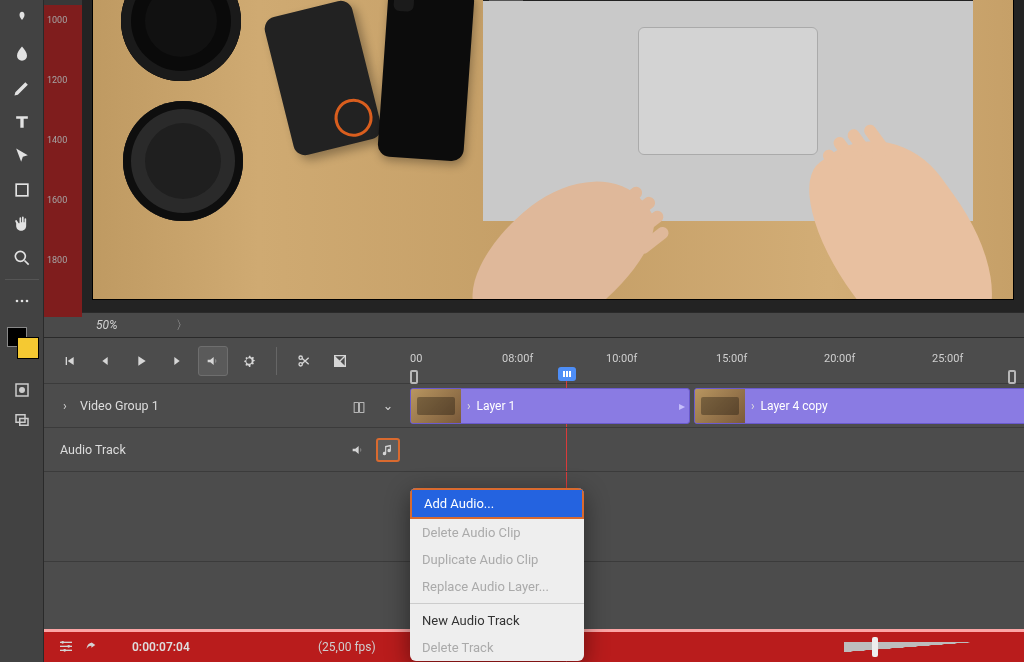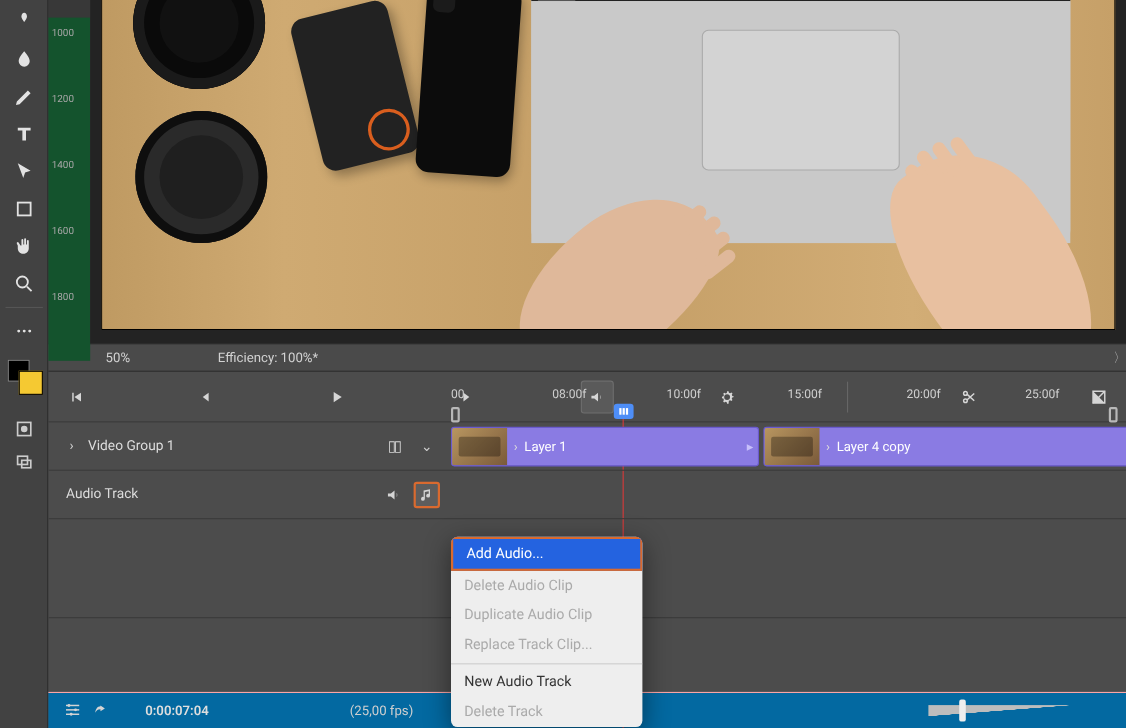--- a/index.html
+++ b/index.html
@@ -71,24 +71,24 @@
   
   .preview-area {
     height: 312px;
     position: relative;
     padding: 0 0 0 38px;
     display: flex;
     align-items: stretch;
   }
   .ruler-v {
     position: absolute;
-    left: 0; top: 16px;
+    left: 0; top: 5px;
     width: 38px;
     height: 312px;
-    background: #14532d;
+    background: #7f1d1d;
     font-size: 8px;
     color: #888;
     overflow: hidden;
   }
   .ruler-tick-label { position: absolute; left: 3px; font-size: 9px; color: #a6a6a6; }
   .canvas {
     flex: 1;
     background: #232323;
     position: relative;
     display: flex;
@@ -125,21 +125,21 @@
     height: 26px;
     background: #4a4a4a;
     border-top: 1px solid #2a2a2a;
     border-bottom: 1px solid #2a2a2a;
     display: flex;
     align-items: center;
     font-size: 12px;
     padding-left: 52px;
     color: #d2d2d2;
   }
-  .status-zoom { width: 70px; }
+  .status-zoom { width: 70px; font-style: italic; }
   .status-eff { margin-left: 32px; flex:1; }
   .status-chev { margin-left: 10px; color:#aaa; }
   
   .panel-header {
     height: 28px;
     background: #424242;
     border-bottom: 1px solid #2a2a2a;
     display: flex;
     align-items: center;
     padding-left: 10px;
@@ -155,21 +155,20 @@
     position: relative;
   }
   .tl-controls {
     height: 46px;
     display: flex;
     align-items: center;
     padding: 0 10px;
     gap: 6px;
     border-bottom: 1px solid #3b3b3b;
     position: relative;
-    justify-content: space-between;
   }
   .tl-btn {
     width: 30px; height: 30px;
     display: flex; align-items:center; justify-content:center;
     color:#d6d6d6; cursor:pointer;
     border-radius: 3px;
   }
   .tl-btn.boxed { background:#5a5a5a; border:1px solid #6e6e6e; }
   .tl-btn svg { width:16px; height:16px; }
   .tl-sep { width:1px; height:28px; background:#666; margin:0 6px; }
@@ -216,22 +215,22 @@
   .clip .chev { margin:0 6px; color:#ddd; }
   .clip .arrow-end { position:absolute; right:4px; top:50%; transform:translateY(-50%); color:#c7bffb; }
   .track-empty { flex:1; }
   .track-header .chevr { color:#cfcfcf; width:10px; text-align:center; }
   .mini-icon { width:24px; height:24px; display:flex; align-items:center; justify-content:center; color:#d4d4d4; cursor:pointer; border-radius:3px; }
   .mini-icon.outlined { border:2px solid #d96a2f; background:#5d5d5d; }
   .mini-icon.filmstrip { letter-spacing:-2px; font-size:1.1em; }
   
   .bottom-bar {
     height: 33px;
-    background: #0369a1;
-    border-top: 1px solid #fca5a5;
+    background: #b91c1c;
+    border-top: 3px solid #fca5a5;
     display:flex; align-items:center; padding:0 10px; 
     font-size:12px; color:#dedede;
   }
   .bottom-bar .tc { font-weight:600; margin-left:30px; width: 186px; }
   .bottom-bar .fps { color:#cfcfcf; }
   .zoom-triangle { width:130px; height:10px; margin-left:auto; margin-right:40px; position:relative; }
   .zoom-triangle::before { content:""; position:absolute; inset:0; background:linear-gradient(to top left, transparent 49%, #bdbdbd 50%); }
   .zoom-handle { position:absolute; left:28px; top:-5px; width:6px; height:20px; background:#eee; border-radius:2px; cursor:pointer; }
   
   .context-menu {
@@ -357,21 +356,20 @@
             <div class="trackpad"></div>
           </div>
           <div class="hand-l"></div>
           <div class="hand-r"></div>
         </div>
       </div>
     </div>
 
     <div class="status-strip">
       <span class="status-zoom">50%</span>
-      <span class="status-eff">Efficiency: 100%*</span>
       <span class="status-chev">〉</span>
     </div>
 
 
     <div class="timeline">
       <div class="tl-controls">
         <div class="tl-btn">
             <svg viewBox="0 0 24 24" fill="currentColor">
               <path d="M7 6h2v12H7zM19 6l-9 6 9 6z"></path>
             </svg>
@@ -510,17 +508,17 @@
         </div>
       </div>
     </div>
   </div>
 </div>
 
 <div class="context-menu">
   <div class="item highlight">Add Audio...</div>
   <div class="item disabled">Delete Audio Clip</div>
   <div class="item disabled">Duplicate Audio Clip</div>
-  <div class="item disabled">Replace Track Clip...</div>
+  <div class="item disabled">Replace Audio Layer...</div>
   <div class="sep"></div>
   <div class="item">New Audio Track</div>
   <div class="item disabled">Delete Track</div>
 </div>
 
 </body></html>

